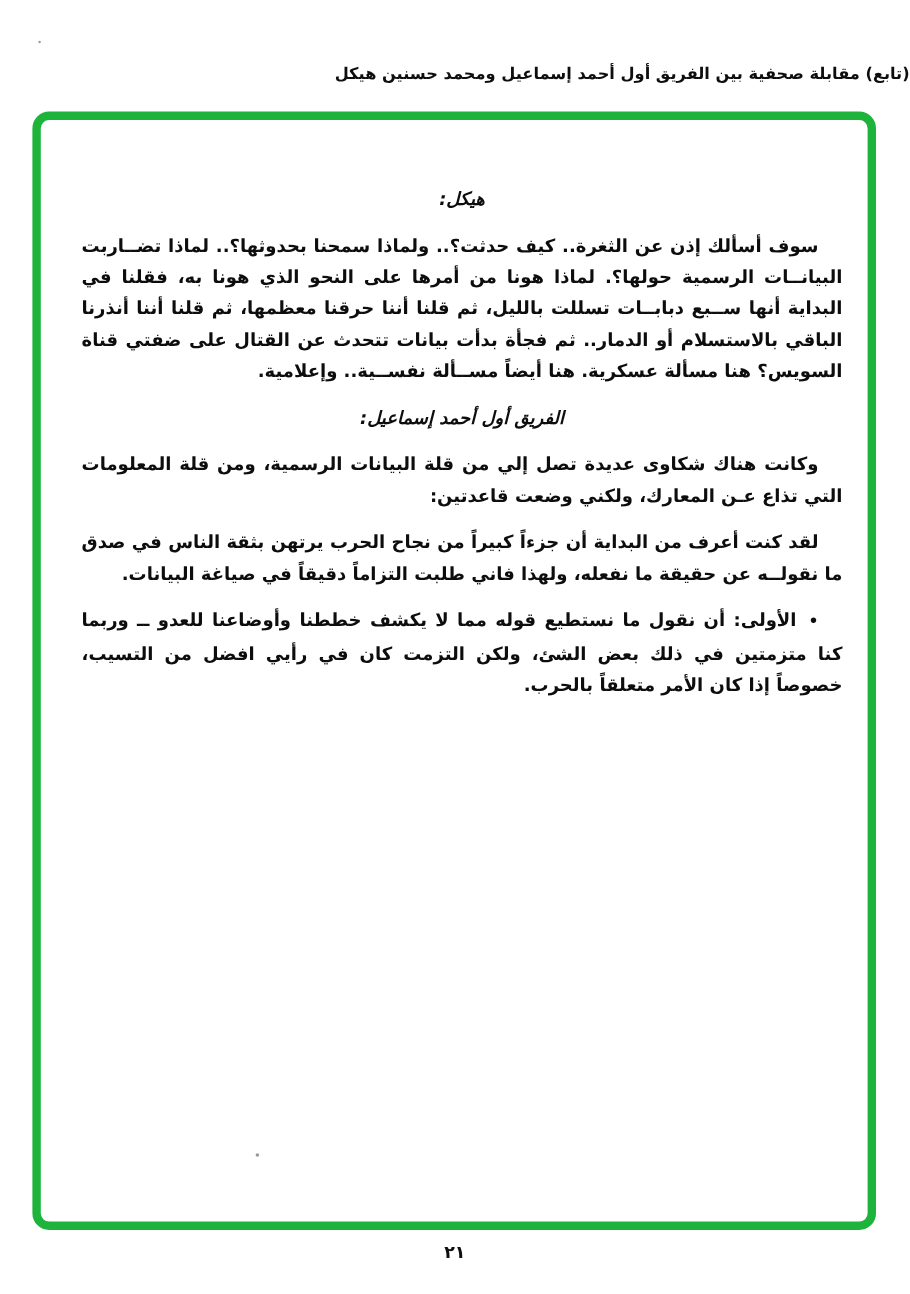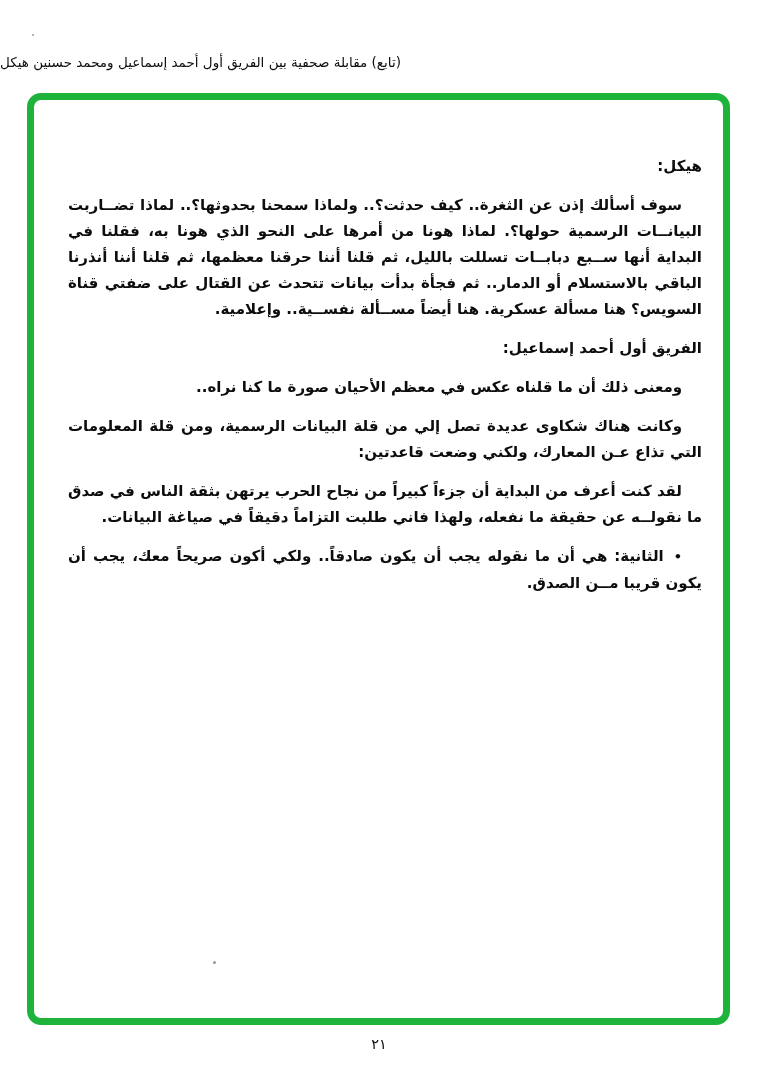--- a/index.html
+++ b/index.html
@@ -7,22 +7,22 @@
     width:758px;height:1078px;
     background:#ffffff;
     font-family:"DejaVu Sans",sans-serif;
     position:relative;
     overflow:hidden;
     color:#0e0e0e;
   }
   .page{position:absolute;inset:0;}
   .header{
     position:absolute;top:54px;left:0;right:0;
-    text-align:left;direction:rtl;
-    font-size:13.5px;font-weight:400;
+    text-align:right;direction:rtl;
+    font-size:13.5px;font-weight:700;
     letter-spacing:0;
   }
   .frame{
     position:absolute;left:27px;top:93px;
     width:703px;height:932px;
     box-sizing:border-box;
     border:7px solid #1eb43c;
     border-radius:14px;
     background:#ffffff;
   }
@@ -31,29 +31,29 @@
     left:34px;top:53px;       
     width:634px;
     direction:rtl;
     text-align:justify;
     font-size:15px;
     font-weight:700;
     line-height:26px;
     color:#0d0d0d;
   }
   .content p, .content .bullet{margin:0 0 13px 0;}
-  .speaker{text-align:right;}
+  .speaker{text-align:center;font-style:italic;}
   .para{text-indent:20px;}
   .center-last{text-align-last:center;}
   .bullet{text-indent:20px;}
   .bullet .marker{margin-left:10px;font-size:13px;}
   .pagenum{
     position:absolute;top:1036px;left:0;right:0;
     text-align:center;
-    font-size:14.5px;font-weight:400;
+    font-size:14.5px;font-weight:700;
     direction:rtl;
   }
   .speck{position:absolute;background:#9a9a9a;border-radius:50%;}
 </style>
 </head>
 <body>
 
 <div class="page">
 
   <div class="header">(تابع) مقابلة صحفية بين الفريق أول أحمد إسماعيل ومحمد حسنين هيكل</div>
@@ -63,29 +63,28 @@
 
       <p class="speaker">هيكل:</p>
 
       <p class="para">سوف أسألك إذن عن الثغرة.. كيف حدثت؟.. ولماذا سمحنا بحدوثها؟.. لماذا تضــاربت البيانــات الرسمية حولها؟. لماذا هونا من أمرها على النحو الذي هونا به، فقلنا في البداية أنها ســبع دبابــات تسللت بالليل، ثم قلنا أننا حرقنا معظمها، ثم قلنا أننا أنذرنا الباقي بالاستسلام أو الدمار.. ثم فجأة بدأت بيانات تتحدث عن القتال على ضفتي قناة السويس؟ هنا مسألة عسكرية. هنا أيضاً مســألة نفســية.. وإعلامية.</p>
 
 
       <p class="speaker">الفريق أول أحمد إسماعيل:</p>
 
 
 
-      <p class="para">ومعنى ذلك أن ما قلناه عكس في معظم الأحيان صورة ما كنا نراه..</p>
 
 
       <p class="para">وكانت هناك شكاوى عديدة تصل إلي من قلة البيانات الرسمية، ومن قلة المعلومات التي تذاع عـن المعارك، ولكني وضعت قاعدتين:</p>
 
       <p class="para">لقد كنت أعرف من البداية أن جزءاً كبيراً من نجاح الحرب يرتهن بثقة الناس في صدق ما نقولــه عن حقيقة ما نفعله، ولهذا فاني طلبت التزاماً دقيقاً في صياغة البيانات.</p>
 
+      <div class="bullet"><span class="marker">•</span><span>الأولى: أن نقول ما نستطيع قوله مما لا يكشف خططنا وأوضاعنا للعدو ــ وربما كنا متزمتين في ذلك بعض الشئ، ولكن التزمت كان في رأيي افضل من التسيب، خصوصاً إذا كان الأمر متعلقاً بالحرب.</span></div>
 
-      <div class="bullet"><span class="marker">•</span><span>الثانية: هي أن ما نقوله يجب أن يكون صادقاً.. ولكي أكون صريحاً معك، يجب أن يكون قريبا مــن الصدق.</span></div>
 
     </div>
   </div>
 
   <div class="pagenum">٢١</div>
 
   <div class="speck" style="left:32px;top:34px;width:2px;height:2px;"></div>
   <div class="speck" style="left:213px;top:961px;width:3px;height:3px;"></div>
 
 </div>

